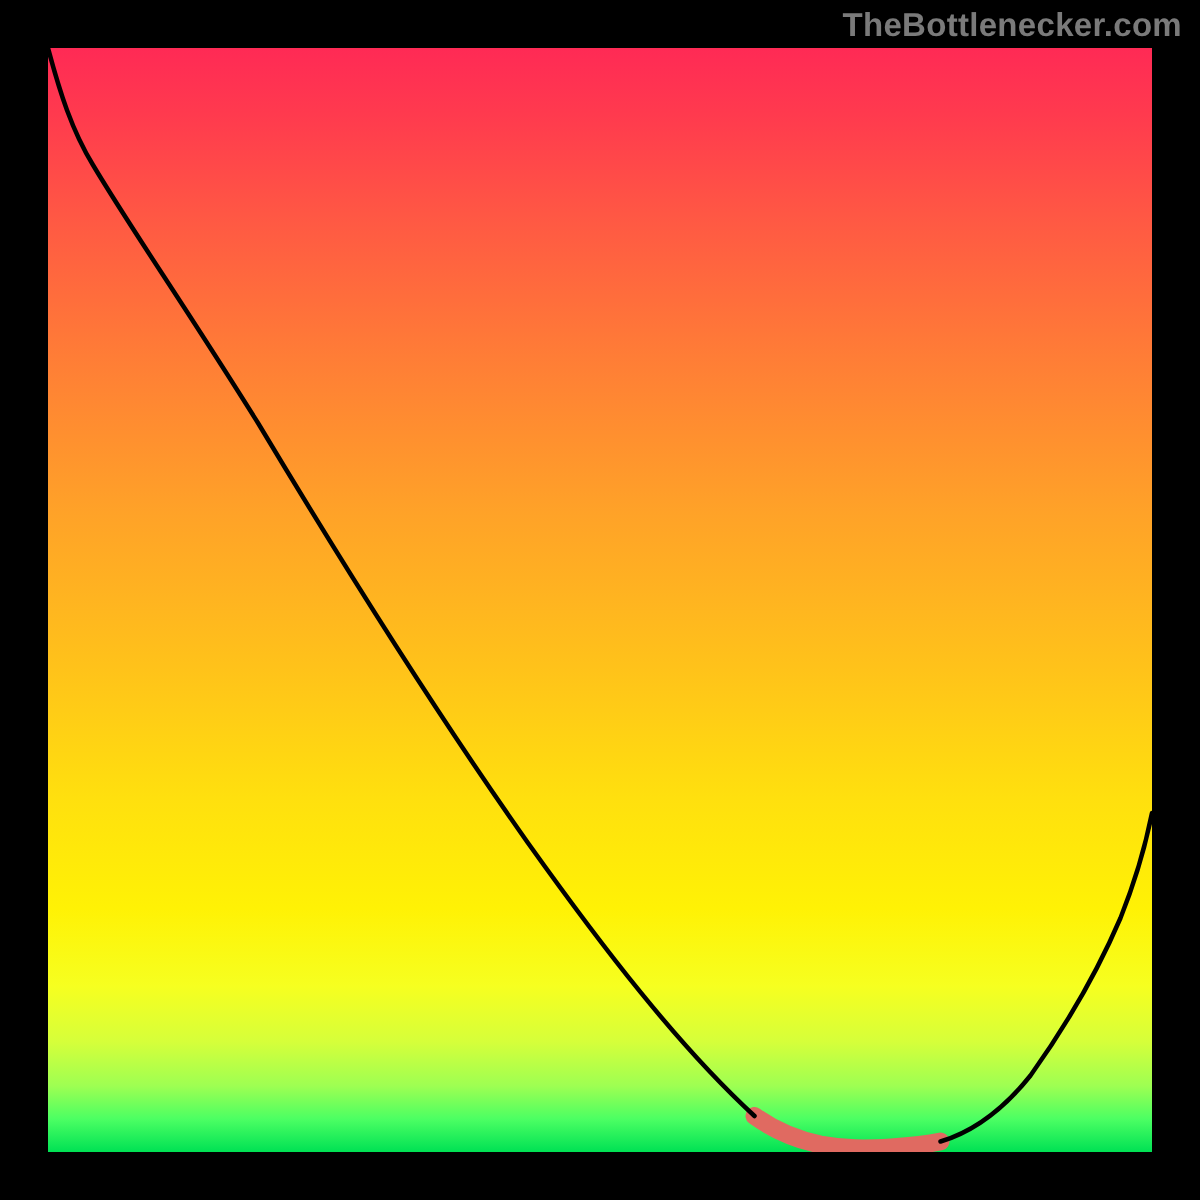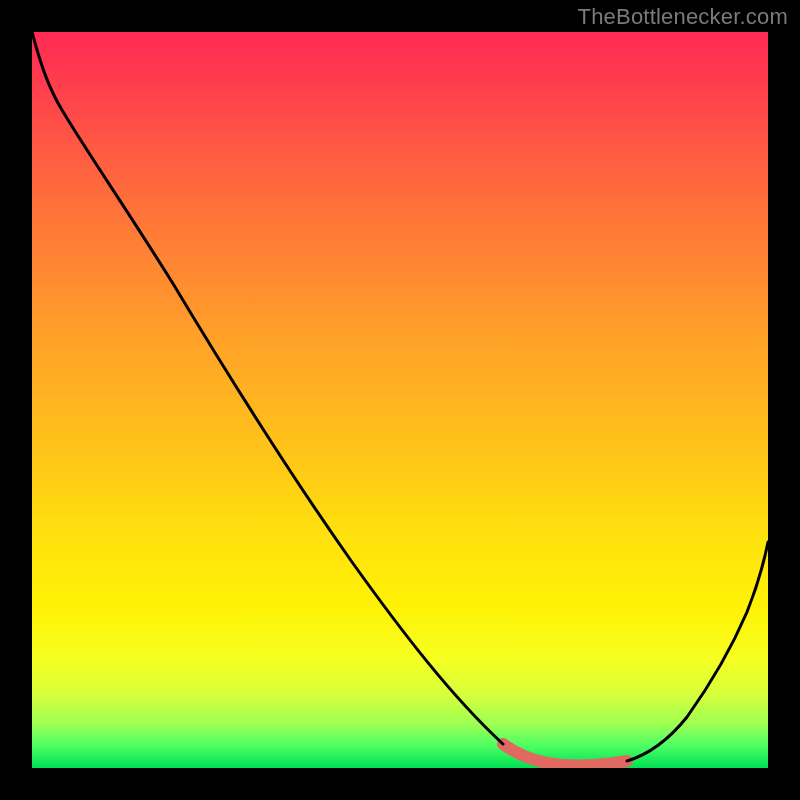--- a/index.html
+++ b/index.html
@@ -16,21 +16,21 @@
     height: 800px;
     background: #000;
   }
   .attribution {
     position: absolute;
     top: 4px;
     right: 12px;
     color: #7a7a7a;
     font-family: Arial, Helvetica, sans-serif;
     font-size: 22px;
-    font-weight: 400;
+    font-weight: 700;
     letter-spacing: 0.2px;
   }
   .plot {
     position: absolute;
     left: 32px;
     top: 32px;
     width: 736px;
     height: 736px;
   }
   .gradient {

